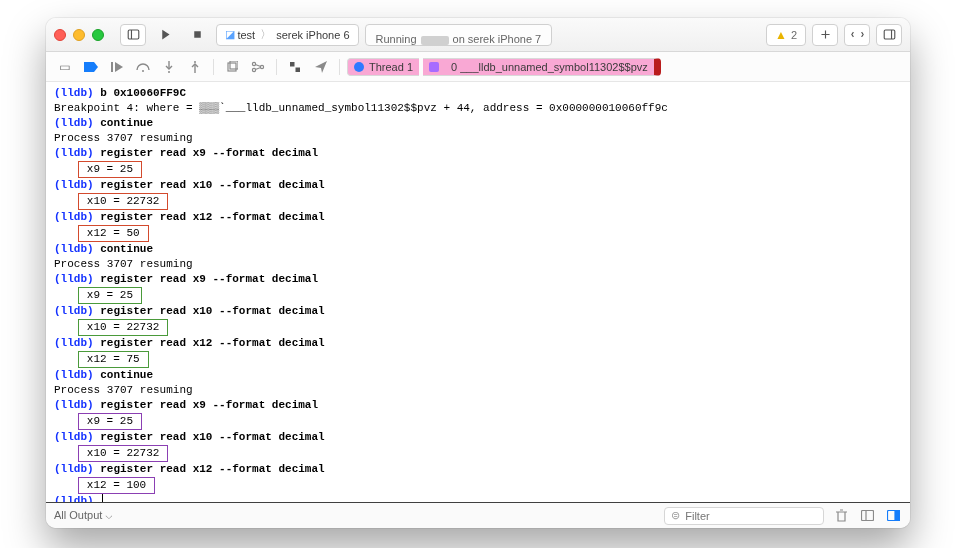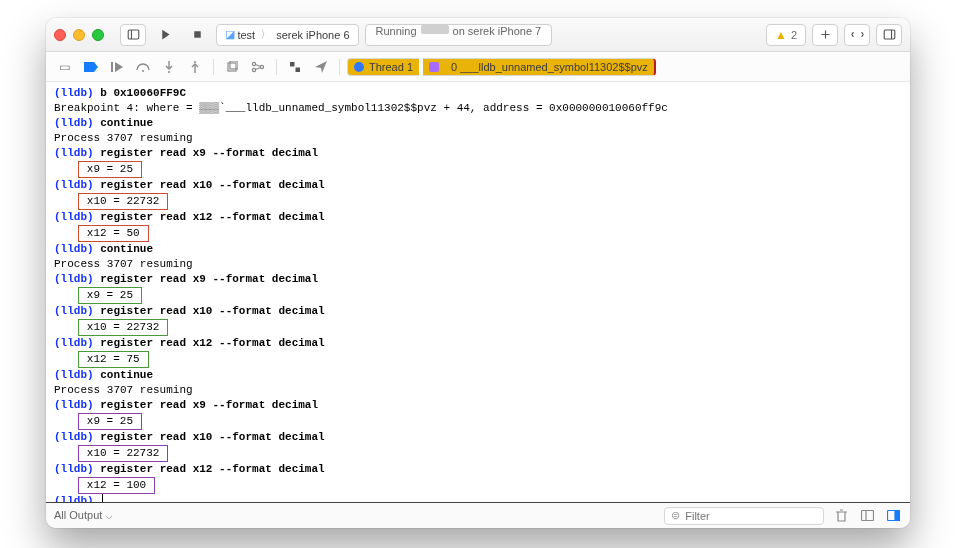--- a/index.html
+++ b/index.html
@@ -45,21 +45,21 @@
 
   .breadcrumb {
     display:flex; align-items:center; gap:2px;
     height:22px; padding:0 8px;
     border:1px solid #d0d0d0; border-radius:4px; background:#fff;
     font-size:11px; color:#3b3b3b;
   }
   .breadcrumb .chev { color:#9a9a9a; padding:0 3px; }
   .status-box {
     border:1px solid #d0d0d0; border-radius:4px; background:#fdfdfd;
-    height:22px; display:flex; align-items:flex-start; padding:0 10px;
+    height:22px; display:flex; align-items:flex-end; padding:0 10px;
     font-size:11px; color:#666; min-width:170px;
   }
   .redact { display:inline-block; width:28px; height:9px; background:#d0d0d0; border-radius:2px; filter:blur(.3px); margin:0 4px; }
 
   .warn-badge {
     display:flex; align-items:center; gap:4px;
     border:1px solid #d0d0d0; border-radius:4px; height:22px; padding:0 8px;
     color:#6b6b6b; background:#fff;
   }
   .warn-tri { color:#e9b400; font-size:12px; }
@@ -75,23 +75,23 @@
   .sb-ico {
     width:22px; height:20px; display:flex; align-items:center; justify-content:center;
     color:#6a6a6a; font-size:12px;
   }
   .sb-ico.active { color:#157dfb; }
   .sb-sep { width:1px; height:16px; background:#e0e0e0; margin:0 3px; }
   .sb-chip {
     display:flex; align-items:center; height:18px; padding:0 6px;
     border:1px solid #d9d9d9; border-right:none;
     border-top-left-radius:4px; border-bottom-left-radius:4px;
-    font-size:11px; color:#3b3b3b; gap:5px; background:#eab308;
-  }
-  .sb-chip.last { border-right:2px solid #b91c1c; border-top-right-radius:4px; border-bottom-right-radius:4px;gap:12px; }
+    font-size:11px; color:#3b3b3b; gap:5px; background:#f9a8d4;
+  }
+  .sb-chip.last { border-right:7px solid #b91c1c; border-top-right-radius:4px; border-bottom-right-radius:4px;gap:12px; }
   .blue-dot { width:10px; height:10px; border-radius:50%; background:#2f79ff; }
   .asm-ico { width:10px; height:10px; border-radius:2px; background:#a86bff; }
 
   
   .console {
     flex:1; overflow:auto;
     font-family: Menlo, Monaco, "Courier New", monospace;
     font-size: 11px; line-height: 15px;
     padding: 4px 8px 4px 8px;
     white-space: pre;

